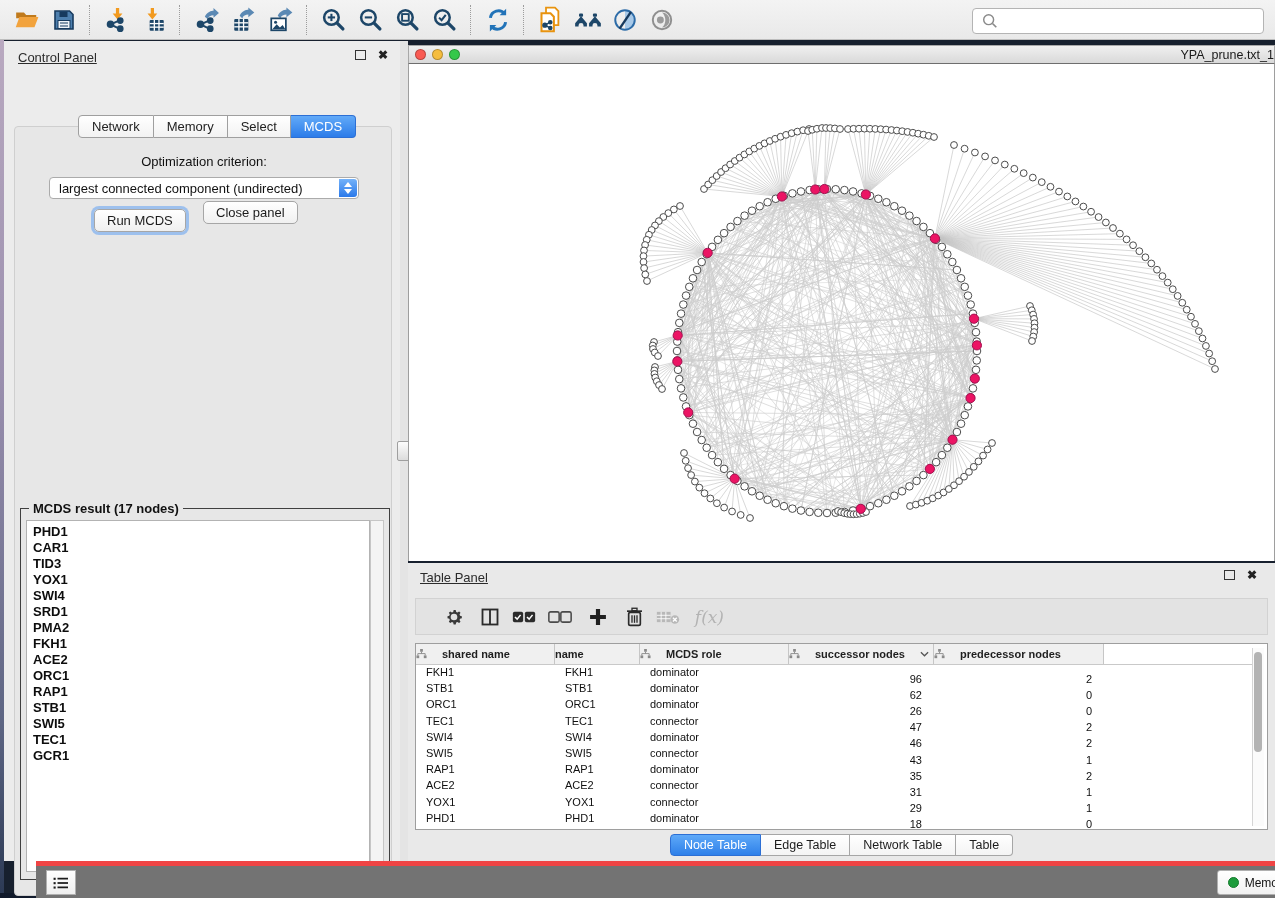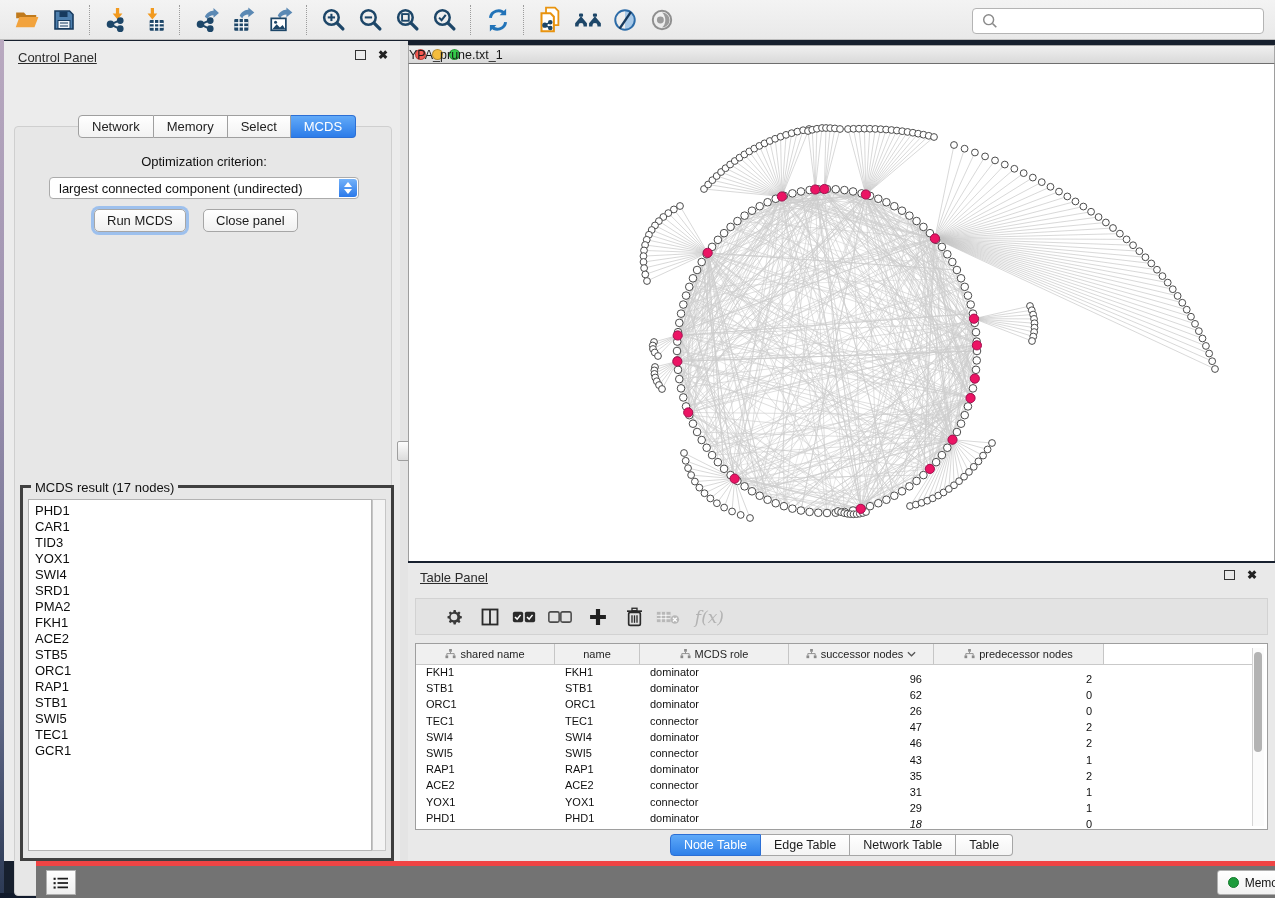--- a/index.html
+++ b/index.html
@@ -22,41 +22,41 @@
   .close-ico{font-size:12px;font-weight:bold;color:#222;line-height:10px;}
   #cp-inner{left:10px;top:85px;width:376px;height:768px;background:#e7e7e7;border:1px solid #cfcfcf;border-radius:4px;}
   .cp-tabs{left:74px;top:74px;display:flex;}
   .cp-tab{height:21px;line-height:21px;padding:0 13px;font-size:13px;background:linear-gradient(#ffffff,#f2f2f2);border:1px solid #9f9f9f;border-left:none;color:#222;}
   .cp-tab.first{border-left:1px solid #9f9f9f;border-radius:4px 0 0 4px;}
   .cp-tab.active{background:linear-gradient(#62aaf8,#2c7ce9);border-color:#2c6fd4;color:#fff;border-radius:0 4px 4px 0;}
   .btn{background:linear-gradient(#ffffff,#f0f0f0);border:1px solid #a6a6a6;border-radius:5px;font-size:13px;height:23px;padding:0 12px;color:#1c1c1c;font-family:"Liberation Sans",sans-serif;}
   .focus-ring{box-shadow:0 0 0 3px rgba(108,166,242,.6);}
   #opt-select{left:45px;top:136px;width:310px;height:22px;background:#fff;border:1px solid #ababab;border-radius:4px;font-size:13px;line-height:22px;padding-left:9px;box-sizing:border-box;color:#111;}
   #opt-stepper{position:absolute;right:1px;top:1px;width:18px;height:18px;background:linear-gradient(#74b2f9,#2a79ea);border-radius:0 3px 3px 0;display:flex;flex-direction:column;align-items:center;justify-content:center;gap:2px;}
-  .grp-box{left:16px;top:444px;width:368px;height:370px;border:3px solid #404040;}
+  .grp-box{left:16px;top:467px;width:368px;height:370px;border:1px solid #404040;font-weight:bold;}
   .grp-legend{position:absolute;left:8px;top:-8px;background:#e7e7e7;padding:0 4px;font-size:13px;color:#111;}
   #mcds-list{position:absolute;left:5px;top:11px;width:344px;height:352px;background:#fff;border:1px solid #b3b3b3;font-size:13px;line-height:16px;padding:3px 0 0 6px;box-sizing:border-box;color:#0d0d0d;}
   #mcds-scroll{position:absolute;right:5px;top:11px;width:14px;height:352px;background:#f4f4f4;border:1px solid #c6c6c6;box-sizing:border-box;}
   
   #v-divider{left:400px;top:41px;width:8px;height:820px;background:#e4e4e4;}
   #v-handle{position:absolute;left:-3px;top:400px;width:12px;height:18px;background:linear-gradient(#fdfdfd,#dcdcdc);border:1px solid #9f9f9f;border-radius:2px;}
   
   #net-window{left:408px;top:41px;width:867px;height:520px;}
   #net-titlebar{left:0;top:4px;width:867px;height:19px;background:linear-gradient(#f0f0f0,#d9d9d9);border:1px solid #a8a8a8;border-bottom:1px solid #6e6e6e;box-sizing:border-box;display:flex;align-items:center;}
   .light{width:11px;height:11px;border-radius:50%;margin-left:6px;border:1px solid rgba(0,0,0,.25);box-sizing:border-box;}
-  #net-title{position:absolute;left:0;right:0;text-align:left;font-size:12.5px;color:#1a1a1a;}
+  #net-title{position:absolute;left:0;right:0;text-align:right;font-size:12.5px;color:#1a1a1a;}
   #net-canvas{left:0;top:23px;width:867px;height:497px;background:#ffffff;border-left:1px solid #9e9e9e;border-right:1px solid #9e9e9e;box-sizing:border-box;}
   
   #table-panel{left:408px;top:563px;width:867px;height:298px;background:#e9e9e9;}
   #tp-toolbar{left:7px;top:35px;width:853px;height:37px;background:#e3e3e3;border:1px solid #d2d2d2;display:flex;align-items:center;padding-left:12px;box-sizing:border-box;}
   .tp-btn{width:36px;height:30px;display:flex;align-items:center;justify-content:flex-end;flex:0 0 auto;}
   #fx-label{font-family:"DejaVu Serif",serif;font-style:italic;font-size:17px;color:#b3b3b3;}
   #node-table{left:7px;top:80px;width:853px;height:187px;background:#fff;border:1px solid #9e9e9e;box-sizing:border-box;}
   #tbl-header{position:absolute;left:0;top:0;height:20px;display:flex;background:#f0f0f0;border-bottom:1px solid #c9c9c9;}
-  .th{display:flex;align-items:center;justify-content:center;gap:4px;border-right:1px solid #c6c6c6;font-size:11px;color:#1f1f1f;box-sizing:border-box;height:20px;}
+  .th{display:flex;align-items:center;justify-content:flex-start;gap:15px;border-right:1px solid #c6c6c6;font-size:11px;color:#1f1f1f;box-sizing:border-box;height:20px;font-weight:bold;}
   #tbl-body{position:absolute;left:0;top:20px;width:832px;}
   .tr{display:flex;height:16.2px;align-items:center;}
   .td{font-size:11px;color:#101010;box-sizing:border-box;white-space:nowrap;overflow:hidden;}
   .al{text-align:left;padding-left:10px;}
   .ar{text-align:right;padding-right:12px;margin-top:13px;}
   #tbl-vscroll{position:absolute;right:3px;top:4px;width:11px;height:178px;background:#fbfbfb;border-left:1px solid #d5d5d5;}
   #tbl-thumb{position:absolute;left:1px;top:4px;width:8px;height:100px;background:#b3b3b3;border-radius:5px;}
   .bt-tabs{left:0;right:0;top:271px;display:flex;justify-content:center;}
   .bt-tab{height:20px;line-height:20px;padding:0 13px;font-size:12.5px;background:linear-gradient(#ffffff,#f4f4f4);border:1px solid #a6a6a6;border-left:none;color:#1d1d1d;}
   .bt-tab.first{border-left:1px solid #a6a6a6;border-radius:4px 0 0 4px;}
@@ -257,34 +257,33 @@
       <span id="opt-stepper">
         <svg width="10" height="5" viewBox="0 0 10 5">
             <path d="M5 0 L9 5 H1 z" fill="#fff"></path>
           </svg>
         <svg width="10" height="5" viewBox="0 0 10 5">
             <path d="M5 5 L9 0 H1 z" fill="#fff"></path>
           </svg>
       </span>
     </div>
     <button class="btn focus-ring abs" style="left:90px;top:168px">Run MCDS</button>
-    <button class="btn abs" style="left:199px;top:168px">Close panel</button>
+    <button class="btn abs" style="left:199px;top:160px">Close panel</button>
     <div class="abs grp-box">
       <span class="grp-legend">MCDS result (17 nodes)</span>
       <div id="mcds-list">
           <div>PHD1</div>
           <div>CAR1</div>
           <div>TID3</div>
           <div>YOX1</div>
           <div>SWI4</div>
           <div>SRD1</div>
           <div>PMA2</div>
           <div>FKH1</div>
           <div>ACE2</div>
-          <div>STB5</div>
           <div>ORC1</div>
           <div>RAP1</div>
           <div>STB1</div>
           <div>SWI5</div>
           <div>TEC1</div>
           <div>GCR1</div>
         </div>
       <div id="mcds-scroll"></div>
     </div>
   </div>
@@ -1447,21 +1446,21 @@
             <div class="td al" style="width: 139px;">YOX1</div>
             <div class="td al" style="width: 85px;">YOX1</div>
             <div class="td al" style="width: 149px;">connector</div>
             <div class="td ar" style="width: 145px;">29</div>
             <div class="td ar" style="width: 170px;">1</div>
           </div>
           <div class="tr">
             <div class="td al" style="width: 139px;">PHD1</div>
             <div class="td al" style="width: 85px;">PHD1</div>
             <div class="td al" style="width: 149px;">dominator</div>
-            <div class="td ar" style="width: 145px; font-style: italic;">18</div>
+            <div class="td ar" style="width: 145px;">18</div>
             <div class="td ar" style="width: 170px;">0</div>
           </div>
         </div>
       <div id="tbl-vscroll">
         <div id="tbl-thumb"></div>
       </div>
     </div>
 
     <div class="abs bt-tabs">
       <div class="bt-tab first active">Node Table</div>

